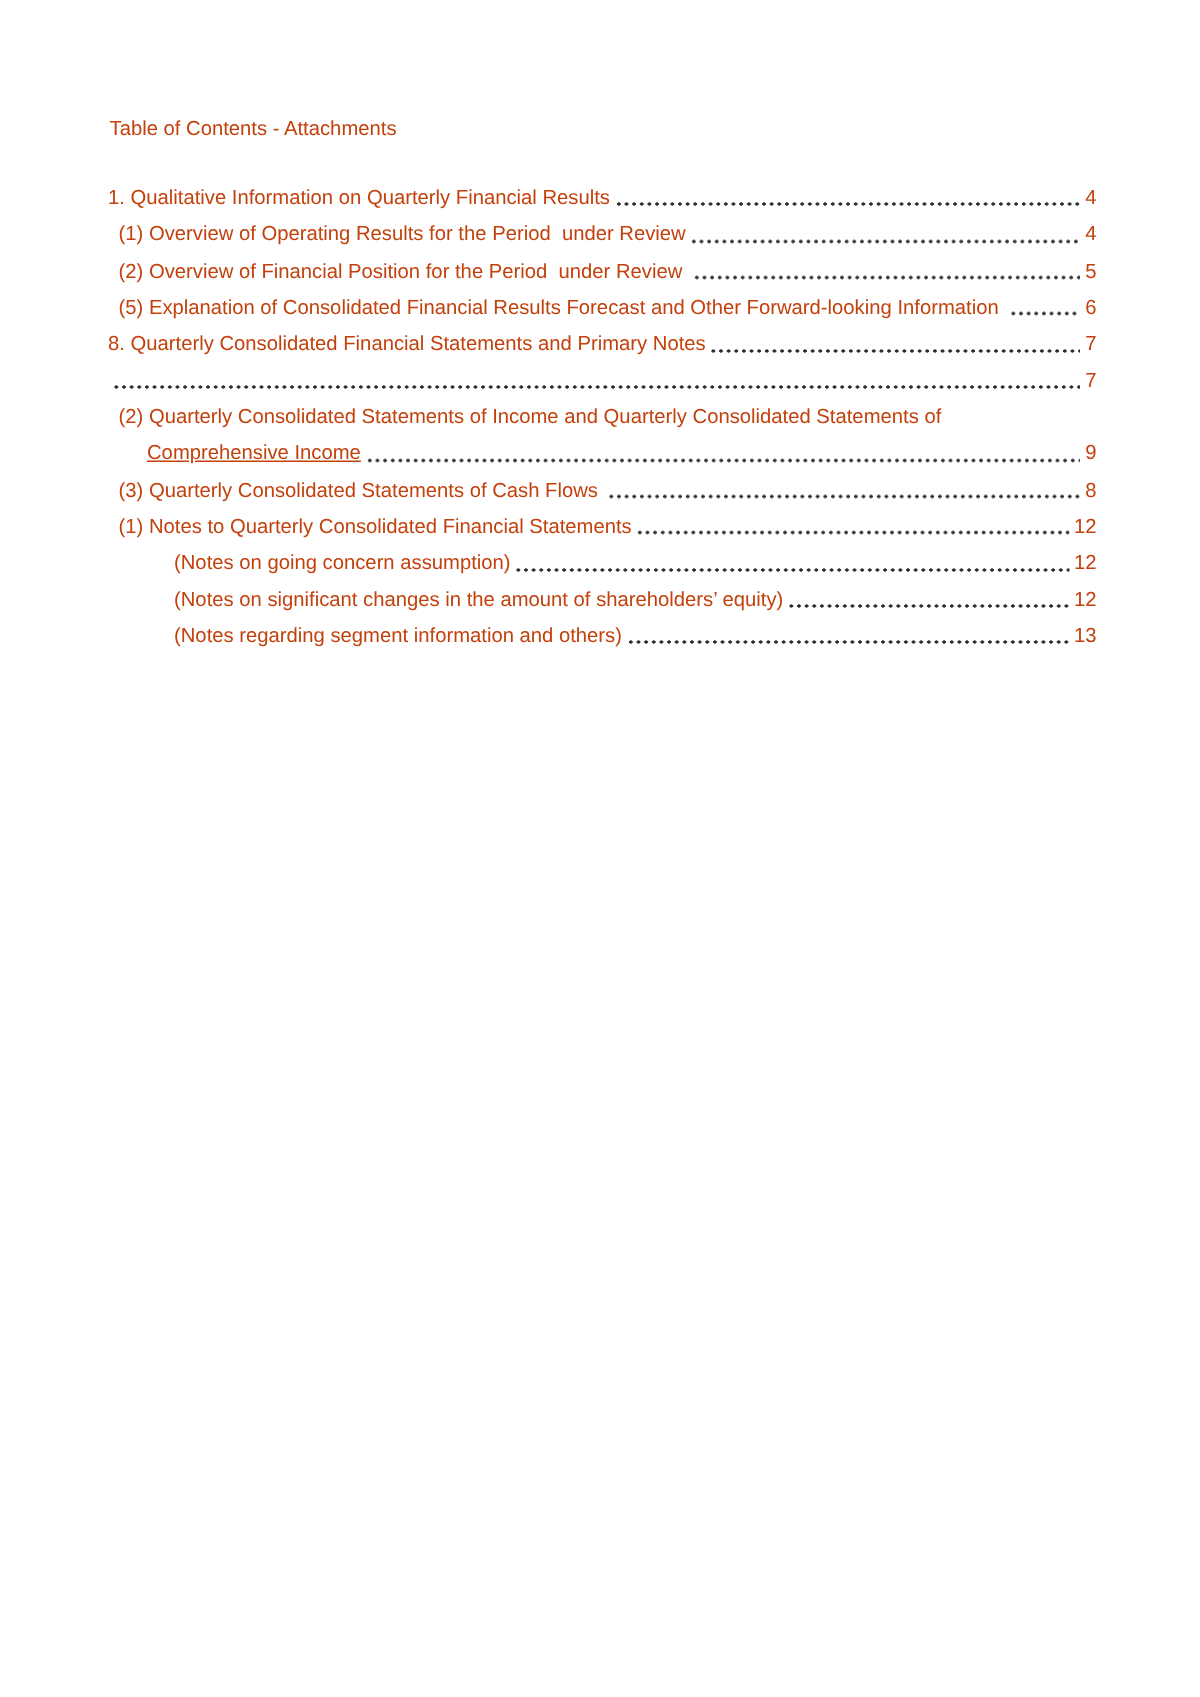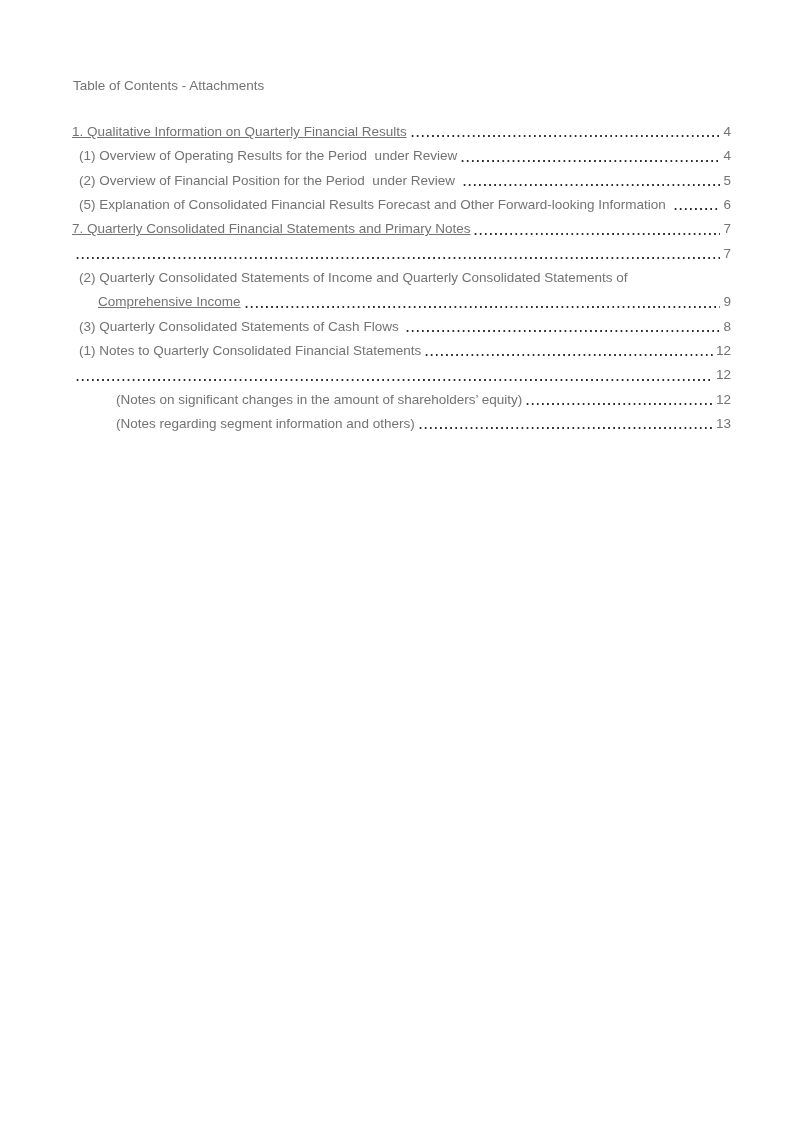--- a/index.html
+++ b/index.html
@@ -6,21 +6,21 @@
     margin: 0;
     padding: 0;
     background: #ffffff;
   }
   .page {
     position: relative;
     width: 800px;
     height: 969px;
     background: #ffffff;
     font-family: "Liberation Sans", "DejaVu Sans", sans-serif;
-    color: #737373;
+    color: #c2410c;
     overflow: hidden;
   }
   .doc-title {
     position: absolute;
     left: 73px;
     top: 78px;
     font-size: 13.5px;
     line-height: 16px;
     white-space: pre-wrap;
   }
@@ -34,21 +34,21 @@
     display: flex;
     align-items: baseline;
     height: 24.35px;
     line-height: 24.35px;
     font-size: 13.5px;
   }
   .toc-label {
     white-space: pre;
     flex: 0 0 auto;
   }
-  .lvl0 .toc-label { padding-left: 0; text-decoration: underline; }
+  .lvl0 .toc-label { padding-left: 0; }
   .lvl1 .toc-label { padding-left: 7px; }
   .lvl2 .toc-label { padding-left: 26px; text-decoration: underline; }
   .lvl3 .toc-label { padding-left: 44px; }
   .toc-leader {
     flex: 1 1 auto;
     align-self: stretch;
     margin-left: 3px;
     margin-right: 3px;
     background-image: radial-gradient(circle, #2b2b2b 1px, transparent 1.15px);
     background-size: 5.1px 4px;
@@ -92,21 +92,21 @@
         <span class="toc-label">(2) Overview of Financial Position for the Period  under Review </span>
         <span class="toc-leader"></span>
         <span class="toc-page">5</span>
       </div>
       <div class="toc-row lvl1">
         <span class="toc-label">(5) Explanation of Consolidated Financial Results Forecast and Other Forward-looking Information </span>
         <span class="toc-leader"></span>
         <span class="toc-page">6</span>
       </div>
       <div class="toc-row lvl0">
-        <span class="toc-label">7. Quarterly Consolidated Financial Statements and Primary Notes</span>
+        <span class="toc-label">8. Quarterly Consolidated Financial Statements and Primary Notes</span>
         <span class="toc-leader"></span>
         <span class="toc-page">7</span>
       </div>
       <div class="toc-row lvl1">
         <span class="toc-leader"></span>
         <span class="toc-page">7</span>
       </div>
       <div class="toc-row lvl1">
         <span class="toc-label">(2) Quarterly Consolidated Statements of Income and Quarterly Consolidated Statements of</span>
       </div>
@@ -119,20 +119,21 @@
         <span class="toc-label">(3) Quarterly Consolidated Statements of Cash Flows </span>
         <span class="toc-leader"></span>
         <span class="toc-page">8</span>
       </div>
       <div class="toc-row lvl1">
         <span class="toc-label">(1) Notes to Quarterly Consolidated Financial Statements</span>
         <span class="toc-leader"></span>
         <span class="toc-page">12</span>
       </div>
       <div class="toc-row lvl3">
+        <span class="toc-label">(Notes on going concern assumption)</span>
         <span class="toc-leader"></span>
         <span class="toc-page">12</span>
       </div>
       <div class="toc-row lvl3">
         <span class="toc-label">(Notes on significant changes in the amount of shareholders’ equity)</span>
         <span class="toc-leader"></span>
         <span class="toc-page">12</span>
       </div>
       <div class="toc-row lvl3">
         <span class="toc-label">(Notes regarding segment information and others)</span>

